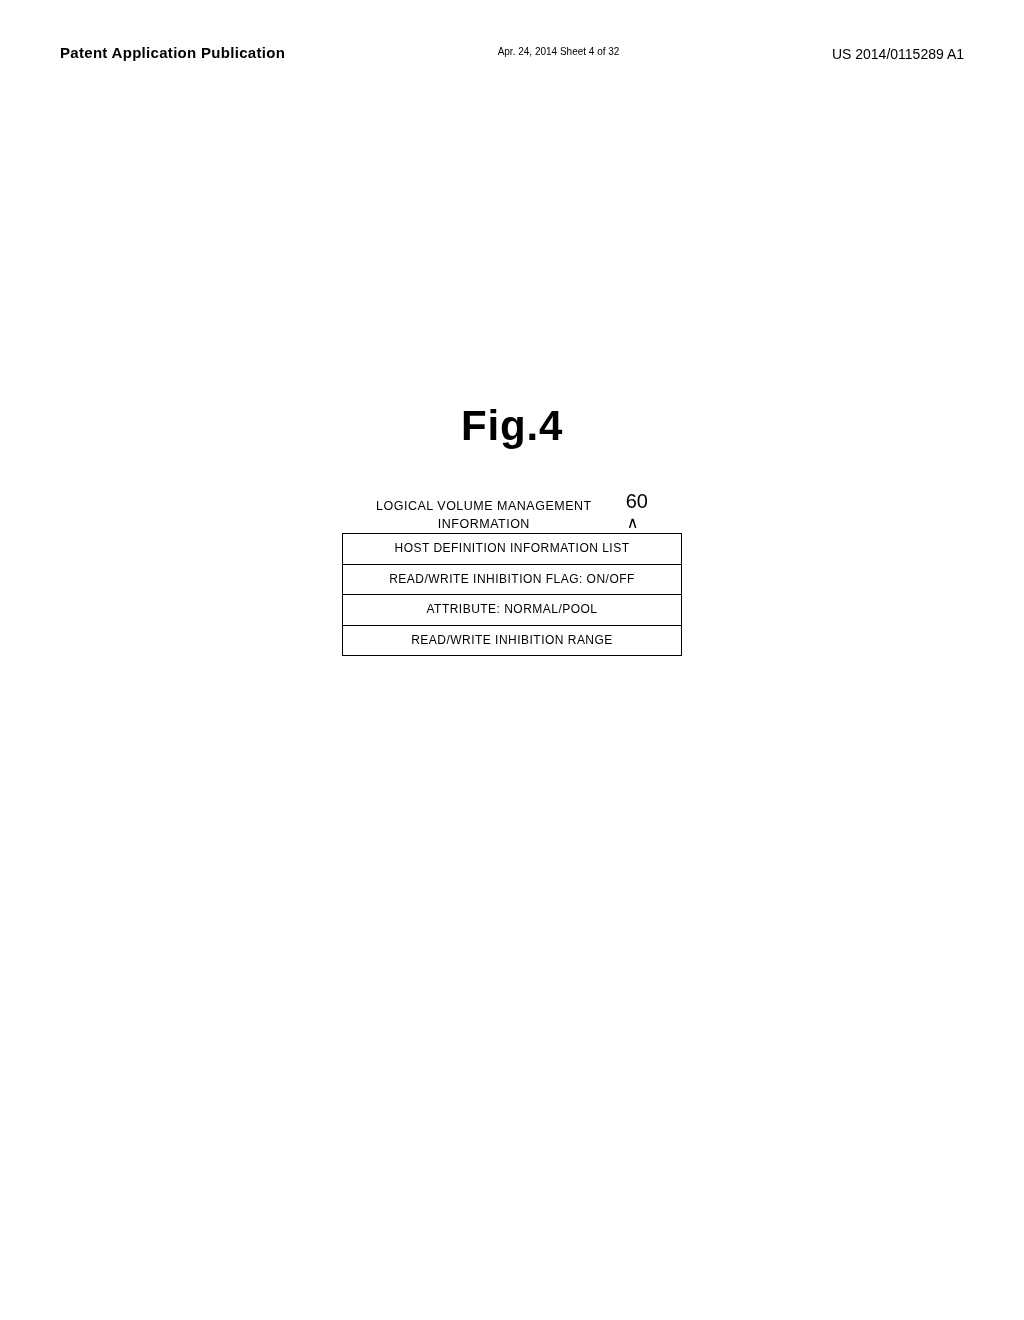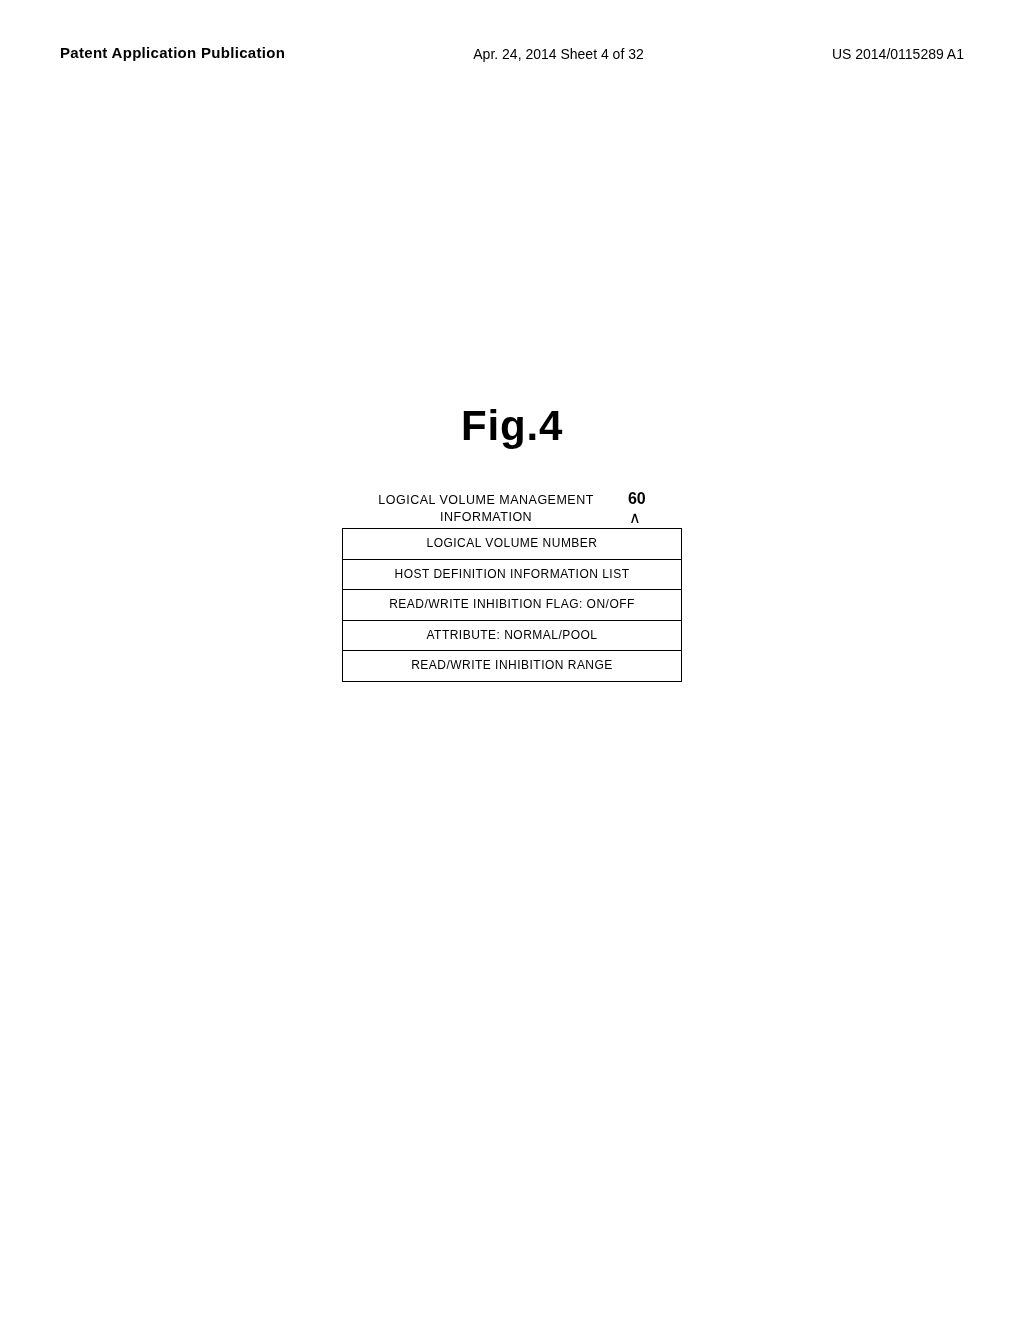--- a/index.html
+++ b/index.html
@@ -26,21 +26,21 @@
     }
 
     .header-left {
       font-size: 15px;
       font-weight: bold;
       color: #000;
       letter-spacing: 0.02em;
     }
 
     .header-center {
-      font-size: 14px;
+      font-size: 10px;
       color: #000;
       text-align: center;
       margin-top: 2px;
     }
 
     .header-right {
       font-size: 14px;
       color: #000;
       text-align: right;
       margin-top: 2px;
@@ -63,41 +63,41 @@
 
     .diagram-wrapper {
       position: relative;
       display: flex;
       flex-direction: column;
       align-items: center;
     }
 
     .diagram-header-row {
       display: flex;
-      align-items: center;
+      align-items: flex-end;
       margin-bottom: 0;
       position: relative;
       width: 340px;
       justify-content: center;
       gap: 28px;
     }
 
     .diagram-header-text {
       text-align: center;
       font-size: 12.5px;
       font-weight: normal;
       color: #000;
       text-transform: uppercase;
       letter-spacing: 0.04em;
       line-height: 1.4;
     }
 
     .diagram-ref-number {
-      font-size: 16px;
-      font-weight: bold;
+      font-size: 20px;
+      font-weight: normal;
       color: #000;
       margin-bottom: 2px;
     }
 
     .ref-symbol {
       font-size: 14px;
       font-weight: normal;
       margin-left: 1px;
     }
 
@@ -143,21 +143,20 @@
         <span>INFORMATION</span>
       </div>
       <div style="display:flex; flex-direction:column; align-items:flex-start; margin-left:6px; margin-bottom:2px;">
         <span class="diagram-ref-number">60</span>
         <span class="ref-symbol" style="font-size:16px; line-height:1;">∧</span>
       </div>
     </div>
 
     <div class="table-box">
 
-    <div class="table-row">LOGICAL VOLUME NUMBER</div>
         <div class="table-row">HOST DEFINITION INFORMATION LIST</div>
         <div class="table-row">READ/WRITE INHIBITION FLAG: ON/OFF</div>
         <div class="table-row">ATTRIBUTE: NORMAL/POOL</div>
         <div class="table-row">READ/WRITE INHIBITION RANGE</div>
       </div>
 
   </div>
 </div>
 
 </body></html>

